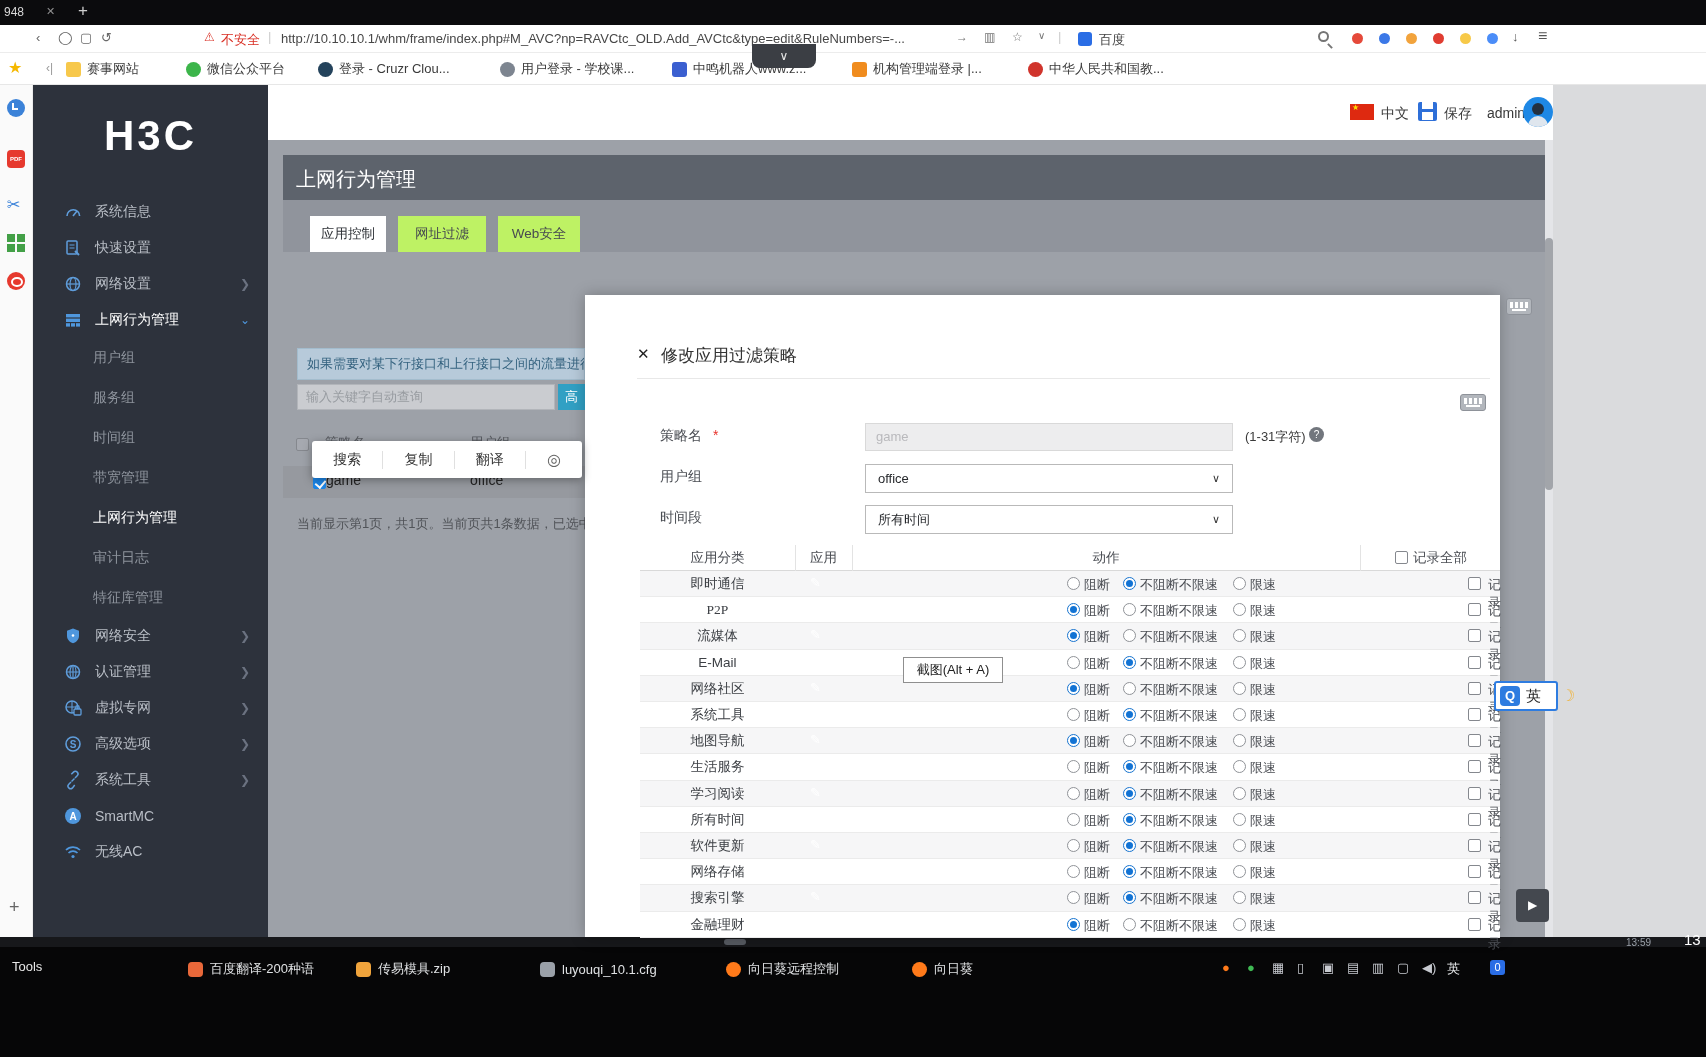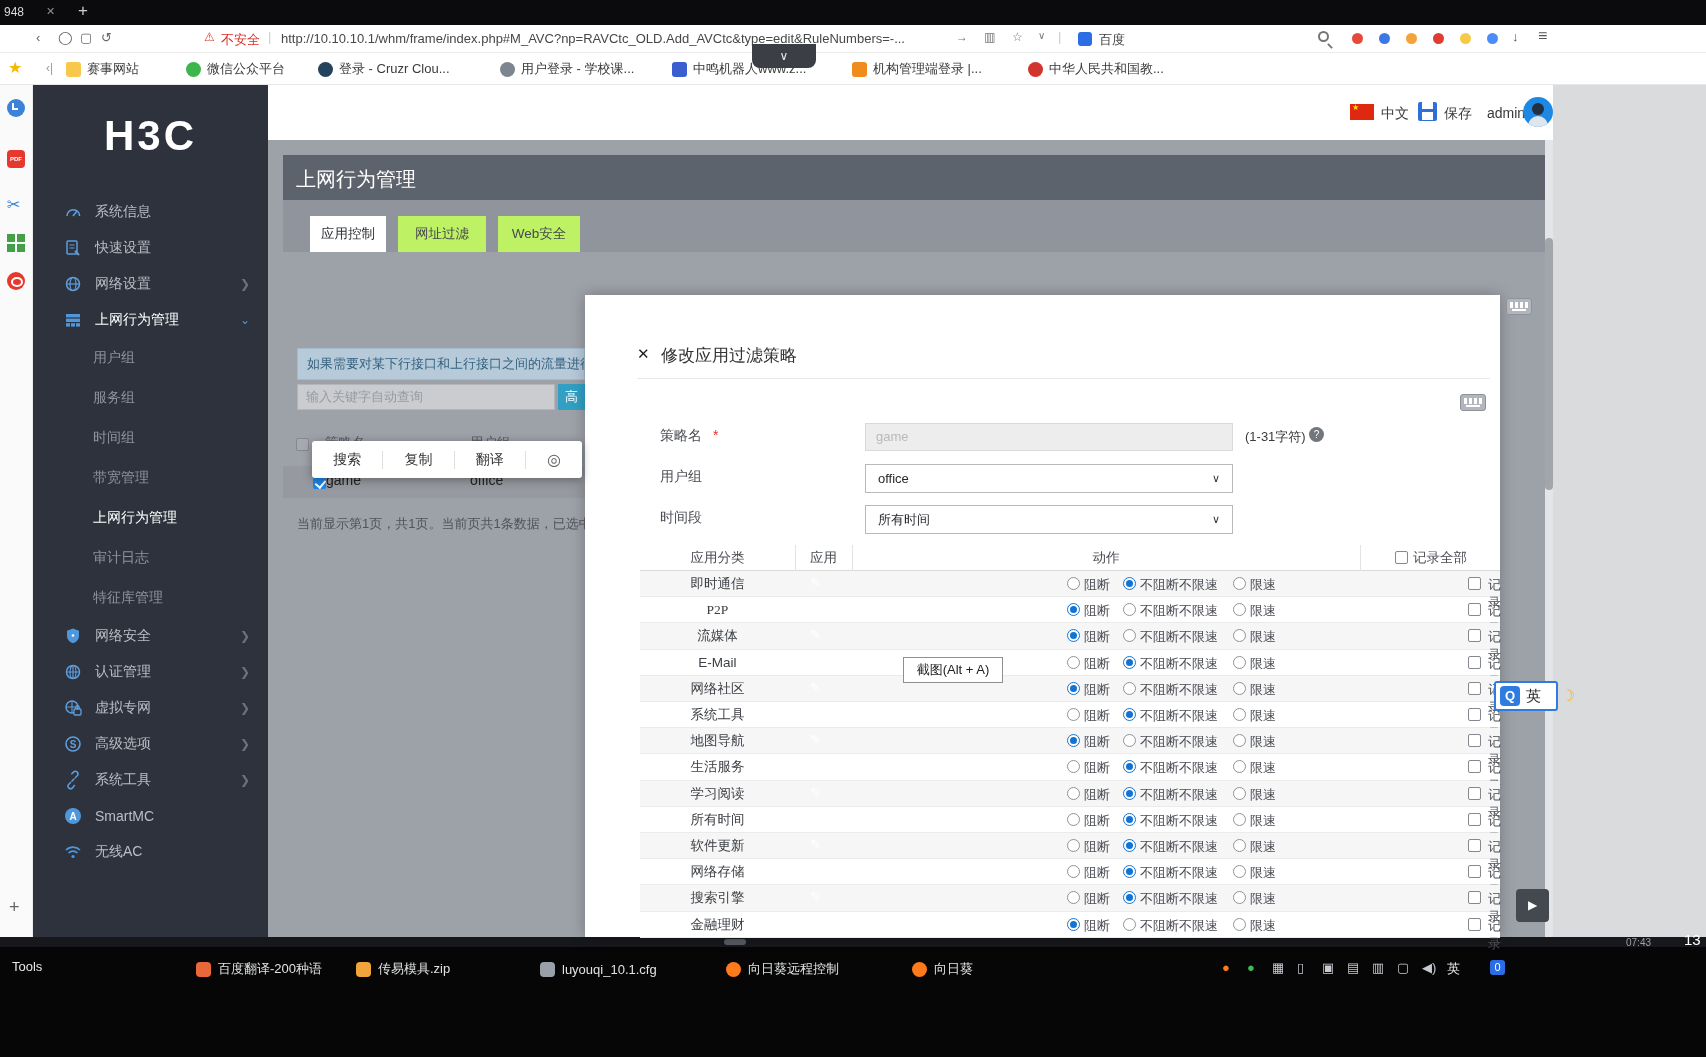--- a/index.html
+++ b/index.html
@@ -603,32 +603,32 @@
     <span class="ime-txt">英</span>
   </div>
   <span class="abs moon">☽</span>
   <div class="abs playbtn">▶</div>
 
   
   <div class="abs vstrip"></div>
   <div class="abs vmark"></div>
   <div class="abs taskbar"></div>
   <span class="abs tb-left">Tools</span>
-  <span id="tb-items"><div class="abs tb-item" style="left: 180px; padding-left: 16px;">
+  <span id="tb-items"><div class="abs tb-item" style="left: 172px; padding-left: 16px;">
         <div class="tb-ico" style="background: rgb(232, 104, 58);"></div>
         <div class="tb-lab">百度翻译-200种语</div>
       </div><div class="abs tb-item" style="left: 356px;">
         <div class="tb-ico" style="background: rgb(240, 164, 60);"></div>
         <div class="tb-lab">传易模具.zip</div>
       </div><div class="abs tb-item" style="left: 540px;">
         <div class="tb-ico" style="background: rgb(154, 160, 168);"></div>
         <div class="tb-lab">luyouqi_10.1.cfg</div>
       </div><div class="abs tb-item" style="left: 726px;">
         <div class="tb-ico" style="background: rgb(255, 122, 26); border-radius: 50%;"></div>
         <div class="tb-lab">向日葵远程控制</div>
       </div><div class="abs tb-item" style="left: 912px;">
         <div class="tb-ico" style="background: rgb(255, 122, 26); border-radius: 50%;"></div>
         <div class="tb-lab">向日葵</div>
       </div></span>
   <span id="tray"><div class="abs tray-ico" style="left: 1222px; color: rgb(255, 122, 26);">●</div><div class="abs tray-ico" style="left: 1247px; color: rgb(63, 186, 84);">●</div><div class="abs tray-ico" style="left: 1272px; color: rgb(199, 202, 208);">▦</div><div class="abs tray-ico" style="left: 1297px; color: rgb(199, 202, 208);">▯</div><div class="abs tray-ico" style="left: 1322px; color: rgb(199, 202, 208);">▣</div><div class="abs tray-ico" style="left: 1347px; color: rgb(199, 202, 208);">▤</div><div class="abs tray-ico" style="left: 1372px; color: rgb(199, 202, 208);">▥</div><div class="abs tray-ico" style="left: 1397px; color: rgb(199, 202, 208);">▢</div><div class="abs tray-ico" style="left: 1422px; color: rgb(199, 202, 208);">◀)</div><div class="abs tray-ico" style="left: 1447px; color: rgb(232, 234, 236);">英</div><div class="abs tray-badge">0</div></span>
-  <span class="abs inner-clock">07:43</span>
+  <span class="abs inner-clock">13:59</span>
   <span class="abs clock">13</span>
 </div>
 
 </body></html>

